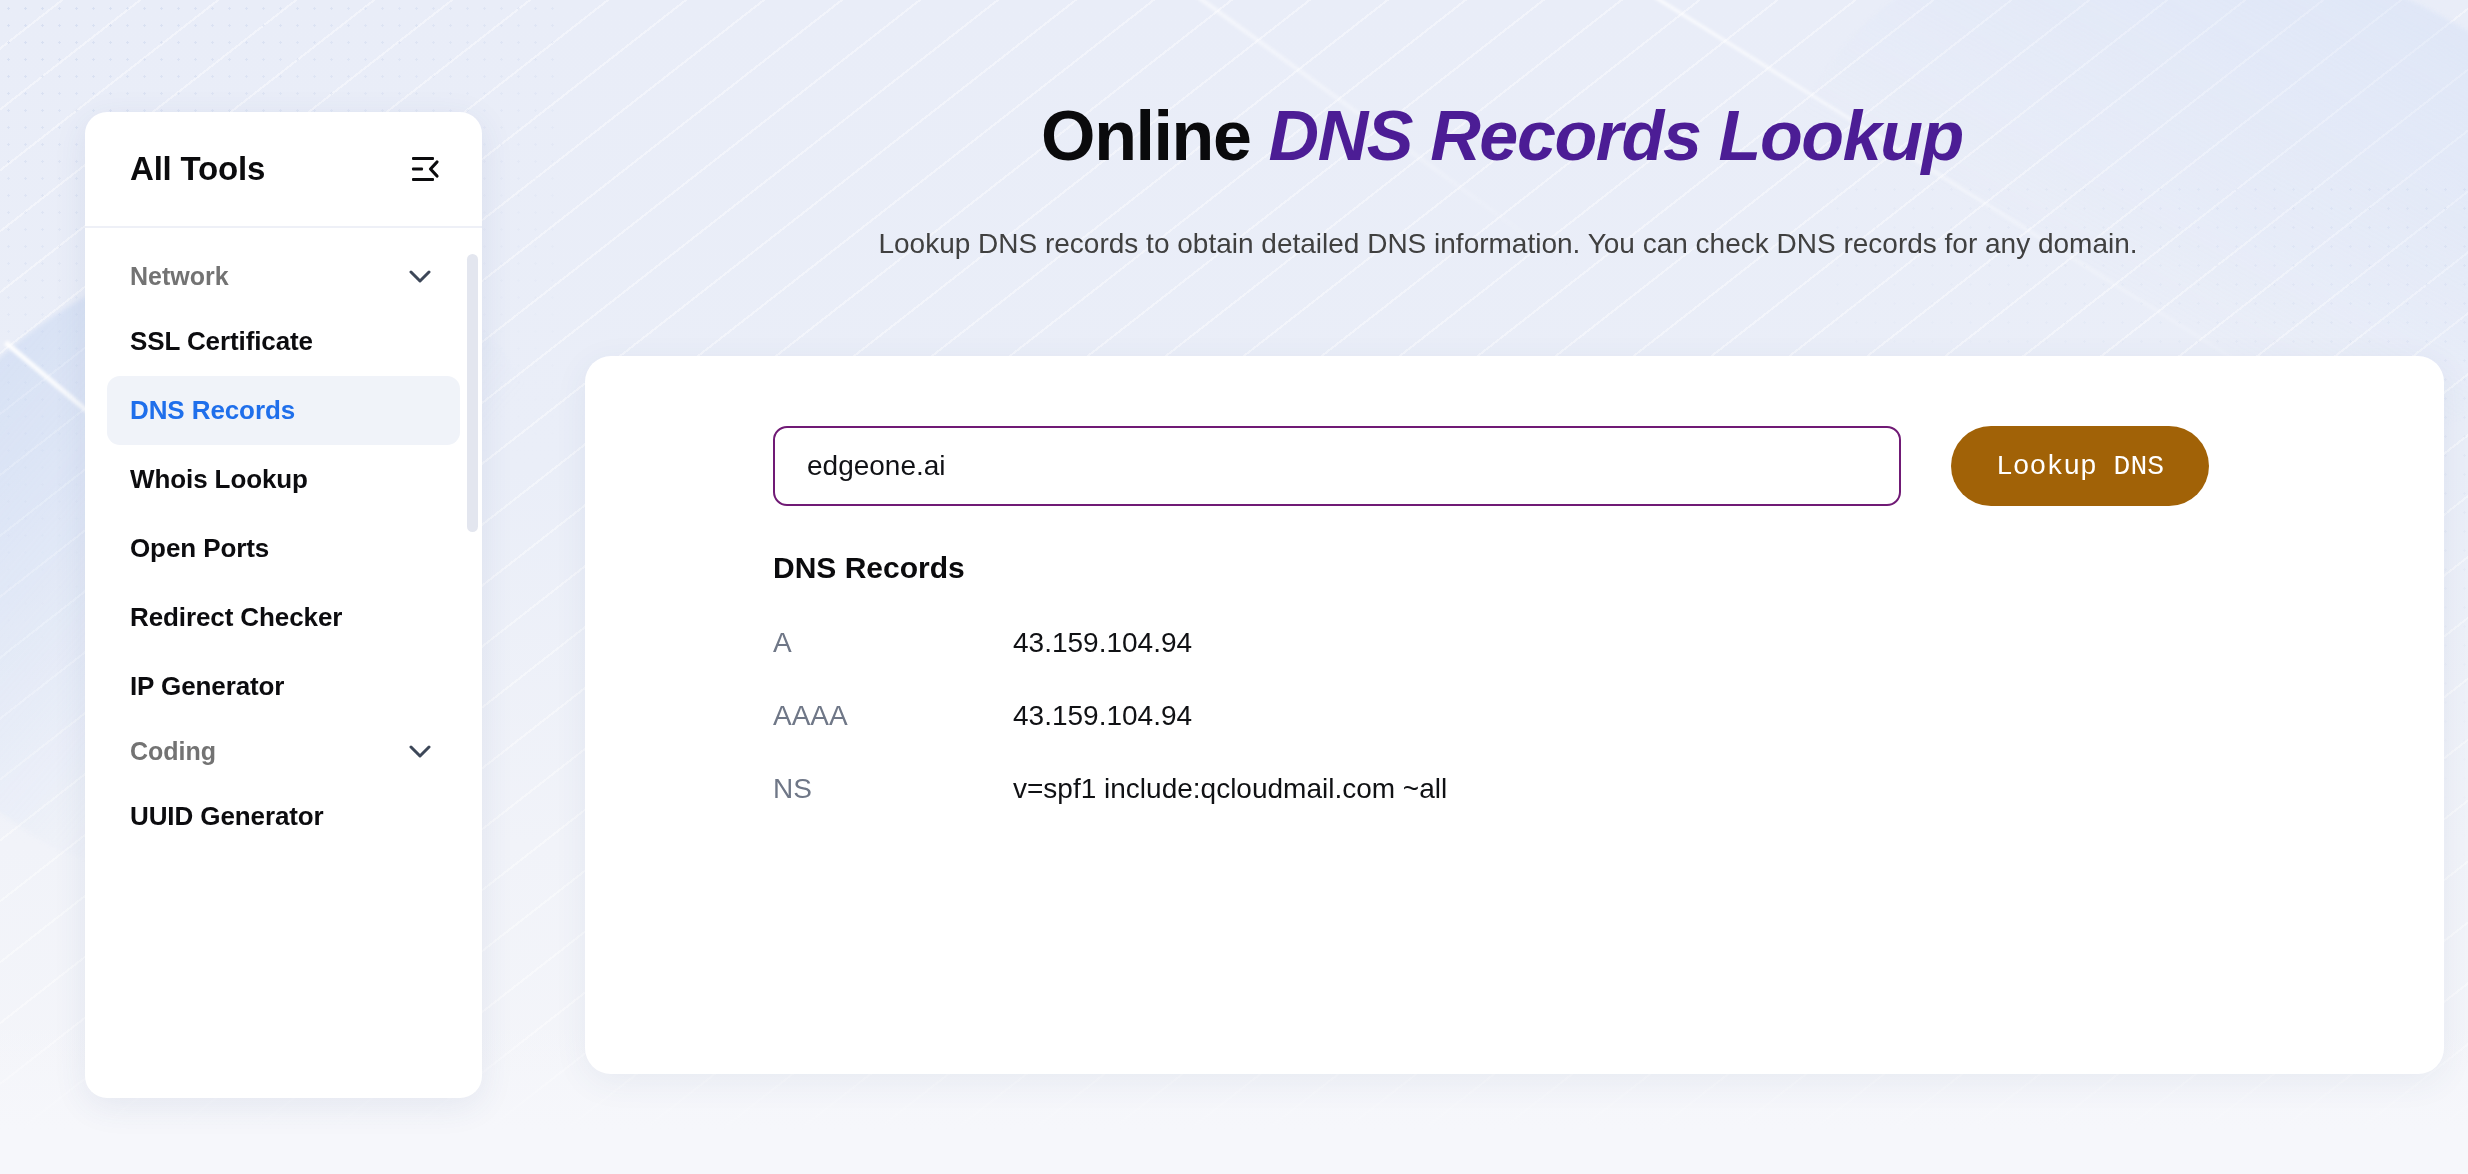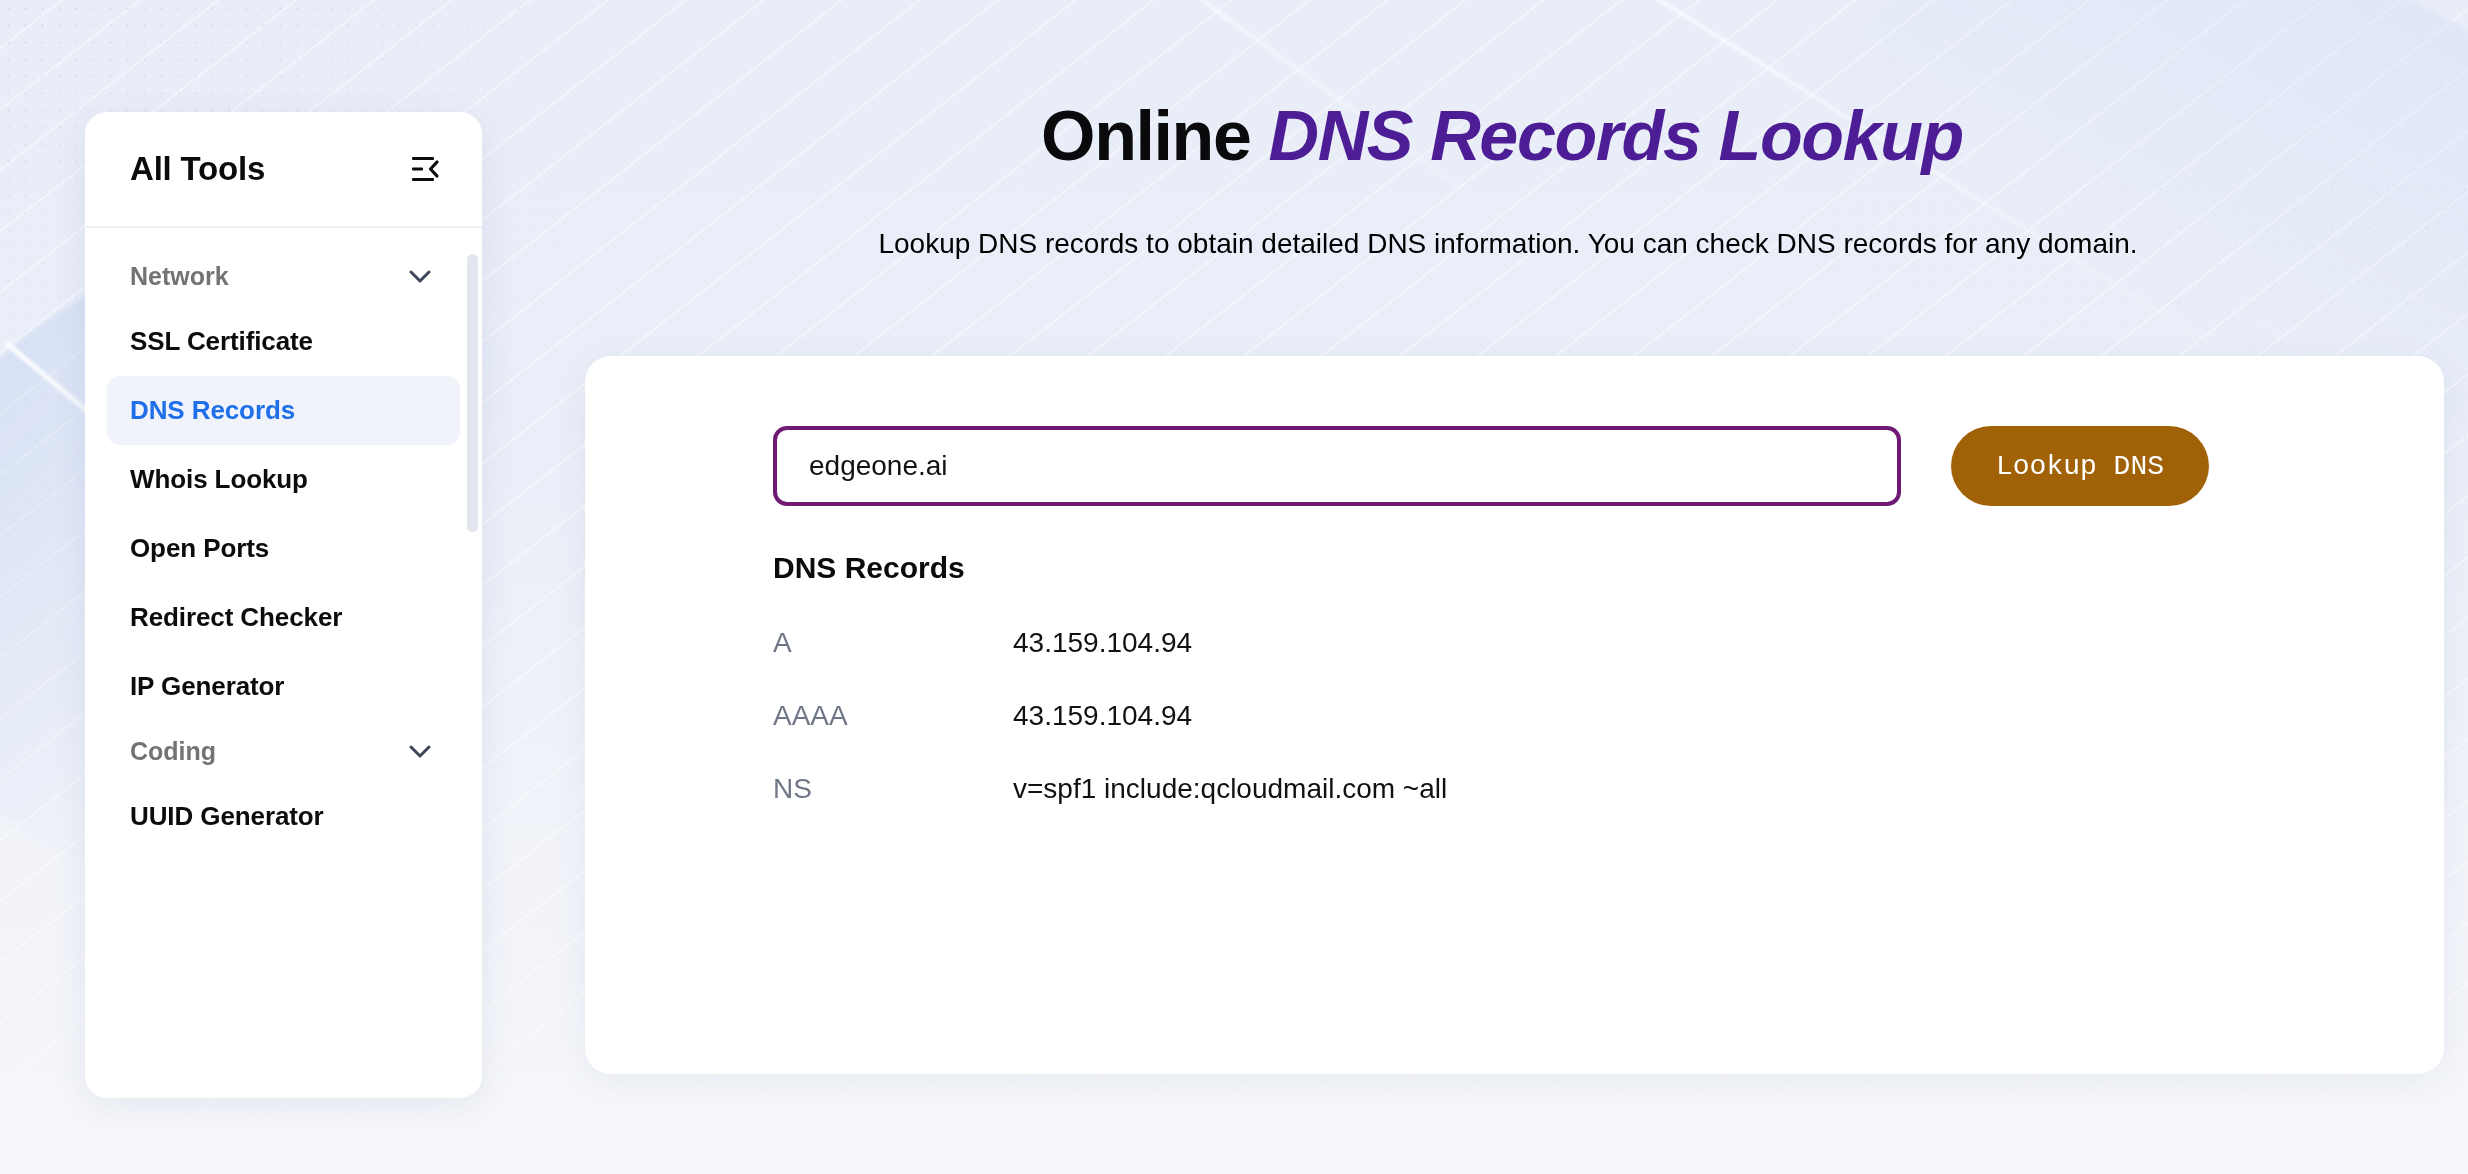--- a/index.html
+++ b/index.html
@@ -191,21 +191,21 @@
     color: #0a0a0c;
     white-space: nowrap;
   }
   #page-title .accent { color: #4c1d95; font-style: italic; }
   #page-subtitle {
     position: absolute;
     left: 0; right: 12px;
     top: 228px;
     text-align: center;
     font-size: 28px;
-    color: #000000;
+    color: #404040;
     font-weight: 400;
   }
 
   #content-card {
     position: absolute;
     left: 25px;
     top: 356px;
     width: 1859px;
     height: 718px;
     background: #ffffff;
@@ -217,21 +217,21 @@
     position: absolute;
     left: 188px;
     top: 70px;
     display: flex;
     align-items: center;
     gap: 50px;
   }
   #domain-input {
     width: 1128px;
     height: 80px;
-    border: 4px solid #701a75;
+    border: 2px solid #701a75;
     border-radius: 14px;
     background: #fff;
     font-family: "Liberation Sans", sans-serif;
     font-size: 28px;
     color: #111216;
     padding: 0 32px;
     outline: none;
   }
   #domain-input::placeholder { color: #a0aabb; }
   #lookup-button {

